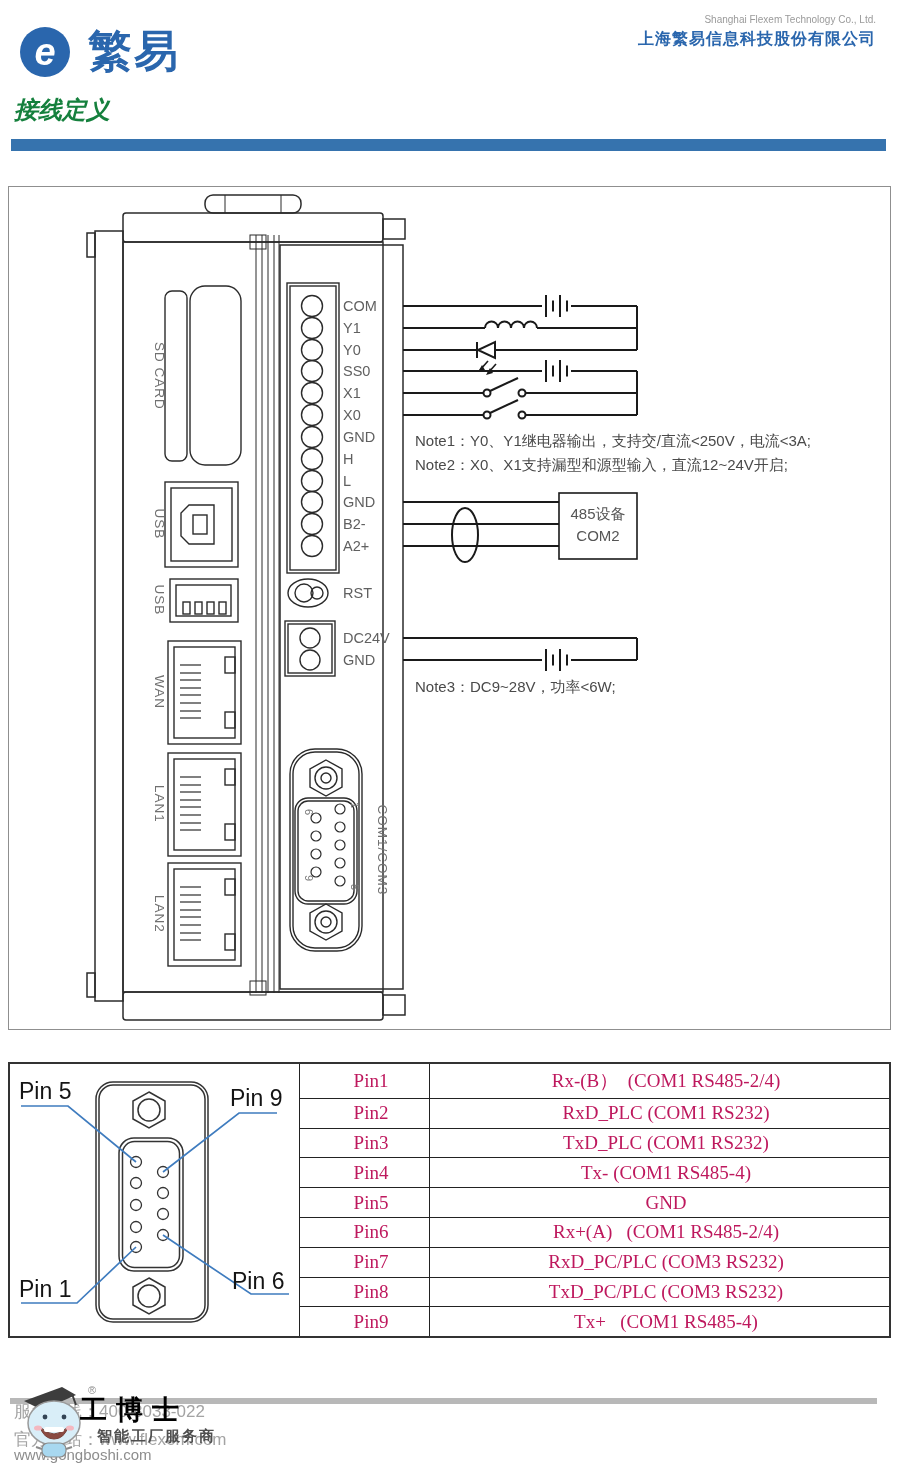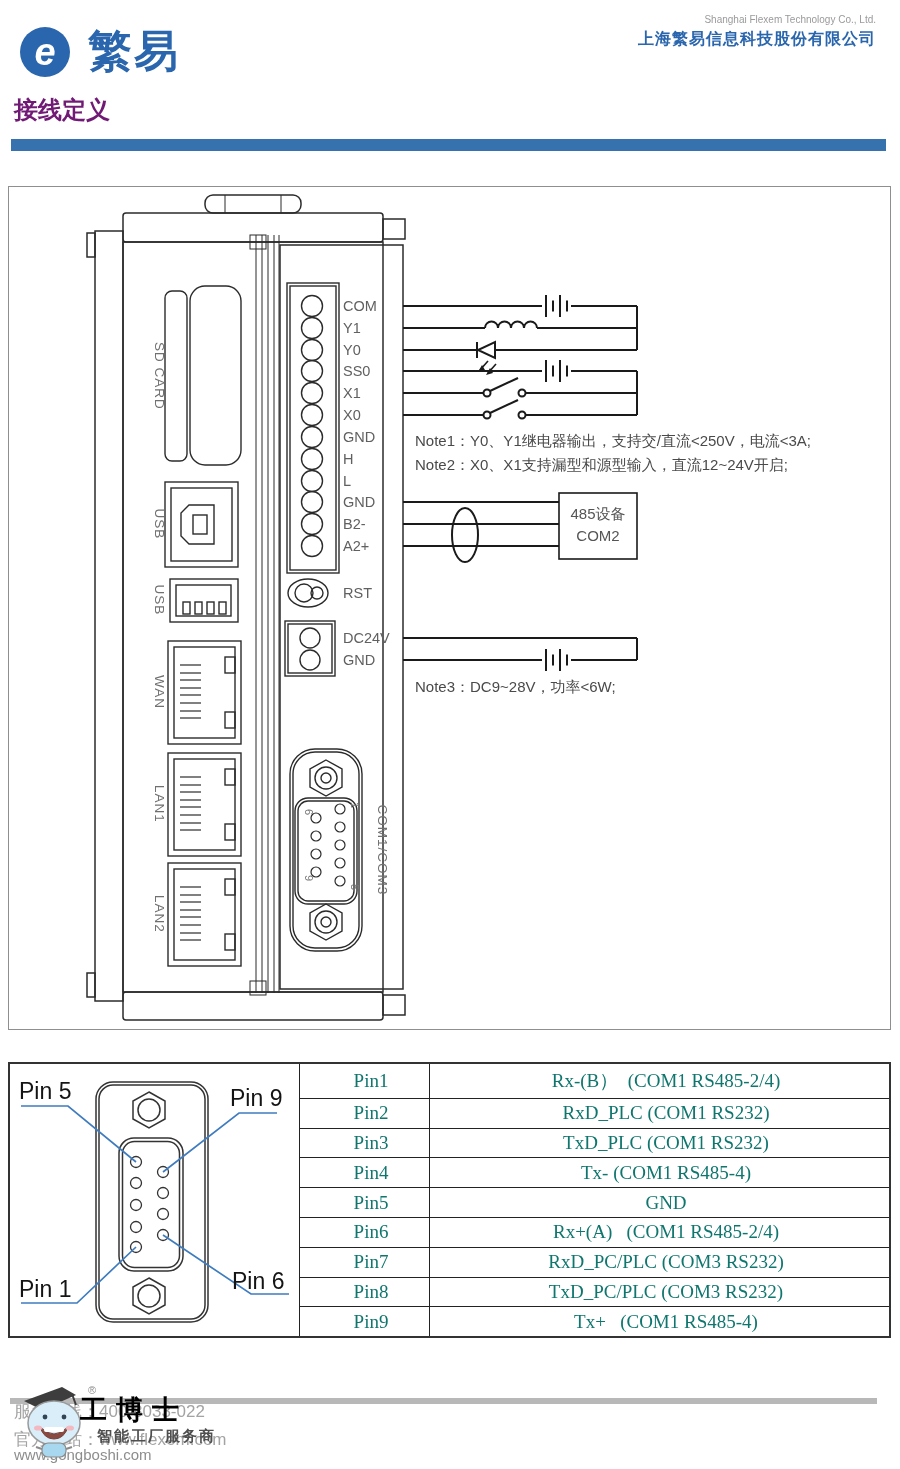--- a/index.html
+++ b/index.html
@@ -11,29 +11,29 @@
   .logo-wrap{position:absolute;left:20px;top:22px;display:flex;align-items:center;}
   .logo-circle{
     width:50px;height:50px;border-radius:50%;background:#2a66ad;color:#fff;
     display:flex;align-items:center;justify-content:center;
     font-size:38px;font-weight:bold;font-style:italic;line-height:1;
   }
   .logo-cn{margin-left:18px;font-size:44px;font-weight:bold;color:#2a66ad;letter-spacing:2px;}
   .company-block{position:absolute;right:24px;top:14px;text-align:right;}
   .company-en{font-size:10px;color:#9a9a9a;}
   .company-cn{font-size:16px;font-weight:bold;color:#2a66ad;margin-top:4px;letter-spacing:1px;}
-  .page-title{position:absolute;left:14px;top:94px;font-size:24px;font-weight:bold;color:#701a75;}
+  .page-title{position:absolute;left:14px;top:94px;font-size:24px;font-weight:bold;color:#15803d;font-style:italic;}
   .title-bar{position:absolute;left:11px;top:139px;width:875px;height:12px;background:#3673ae;}
   
   .figure-box{position:absolute;left:8px;top:186px;width:881px;height:842px;border:1px solid #8f8f8f;background:#fff;}
   
   .pinout-box{position:absolute;left:8px;top:1062px;width:879px;height:272px;border:2px solid #333;display:flex;background:#fff;text-align:center;}
   .pin-left{width:289px;height:100%;}
   .pin-table{flex:1;border-collapse:collapse;table-layout:fixed;
-    font-family:"Liberation Serif",serif;font-size:19px;color:#0f766e;}
+    font-family:"Liberation Serif",serif;font-size:19px;color:#be185d;}
   .pin-table td{border-left:1.5px solid #222;border-top:1.5px solid #222;padding:0 0 0 13px;white-space:pre;}
   .pin-table tr:first-child td{border-top:none;}
   .pin-table td.c1{width:116px;}
   
   .footer-bar{position:absolute;left:10px;top:1398px;width:867px;height:6px;background:#b8b8b8;}
   .footer-right{position:absolute;right:23px;top:1492px;font-size:19px;color:#8f8f8f;}
   .fl-hotline{position:absolute;left:14px;top:1400px;font-size:17px;color:#a3a3a3;}
   .fl-site{position:absolute;left:14px;top:1428px;font-size:17px;color:#a3a3a3;}
   .wm-url{position:absolute;left:14px;top:1446px;font-size:15px;color:#8d8d8d;}
   .wm-brand{position:absolute;left:58px;top:1392px;font-size:27px;font-weight:bold;color:#000000;letter-spacing:9px;margin-left:22px;}

